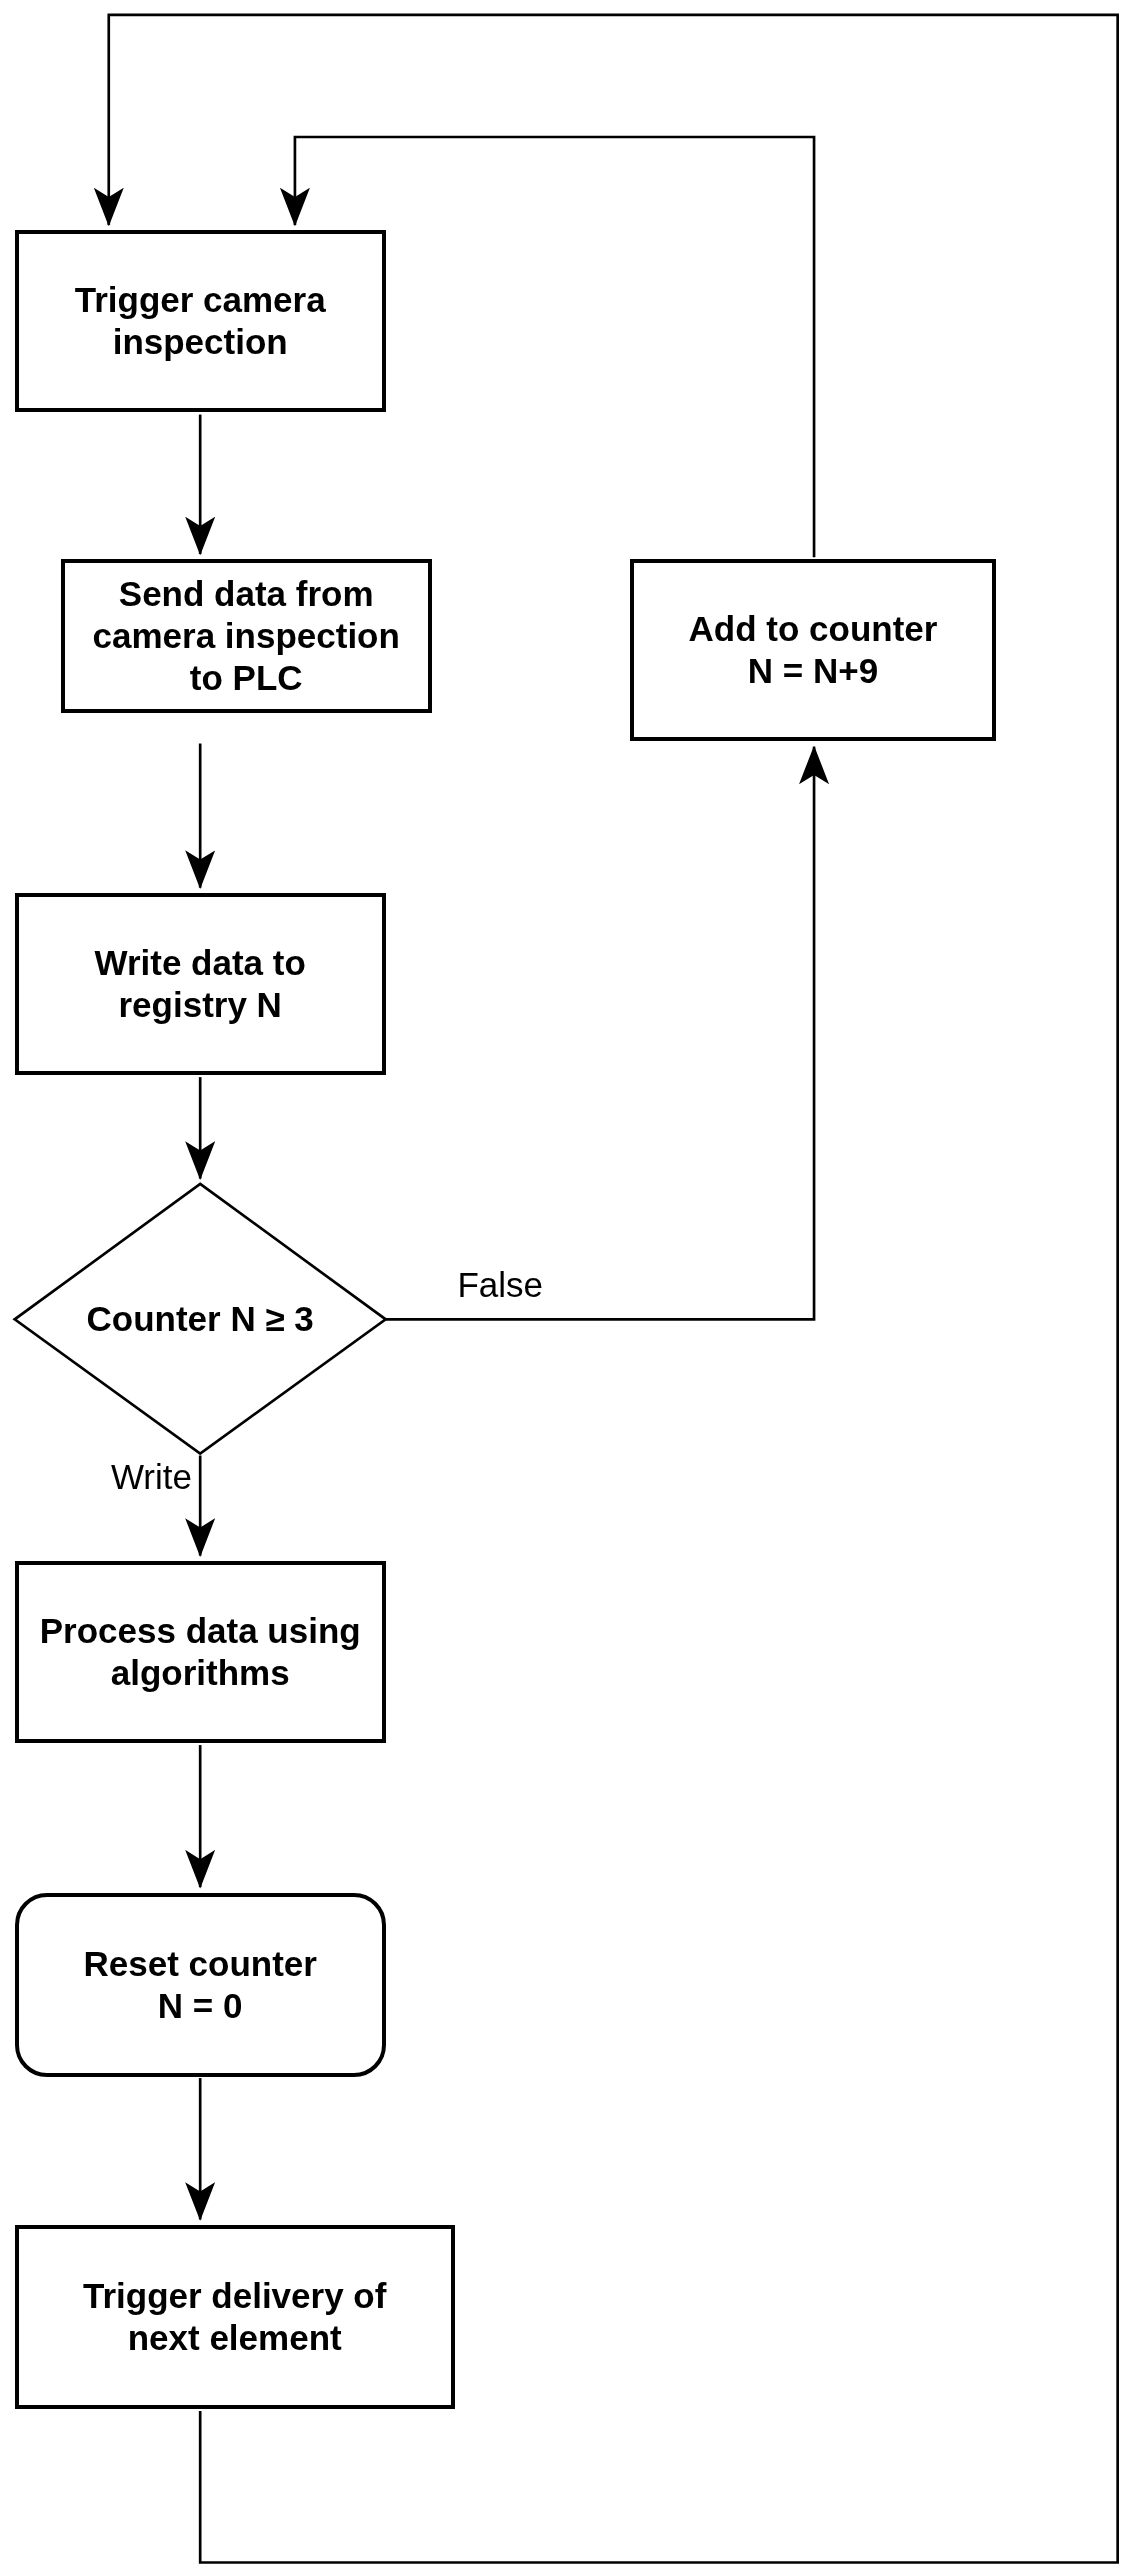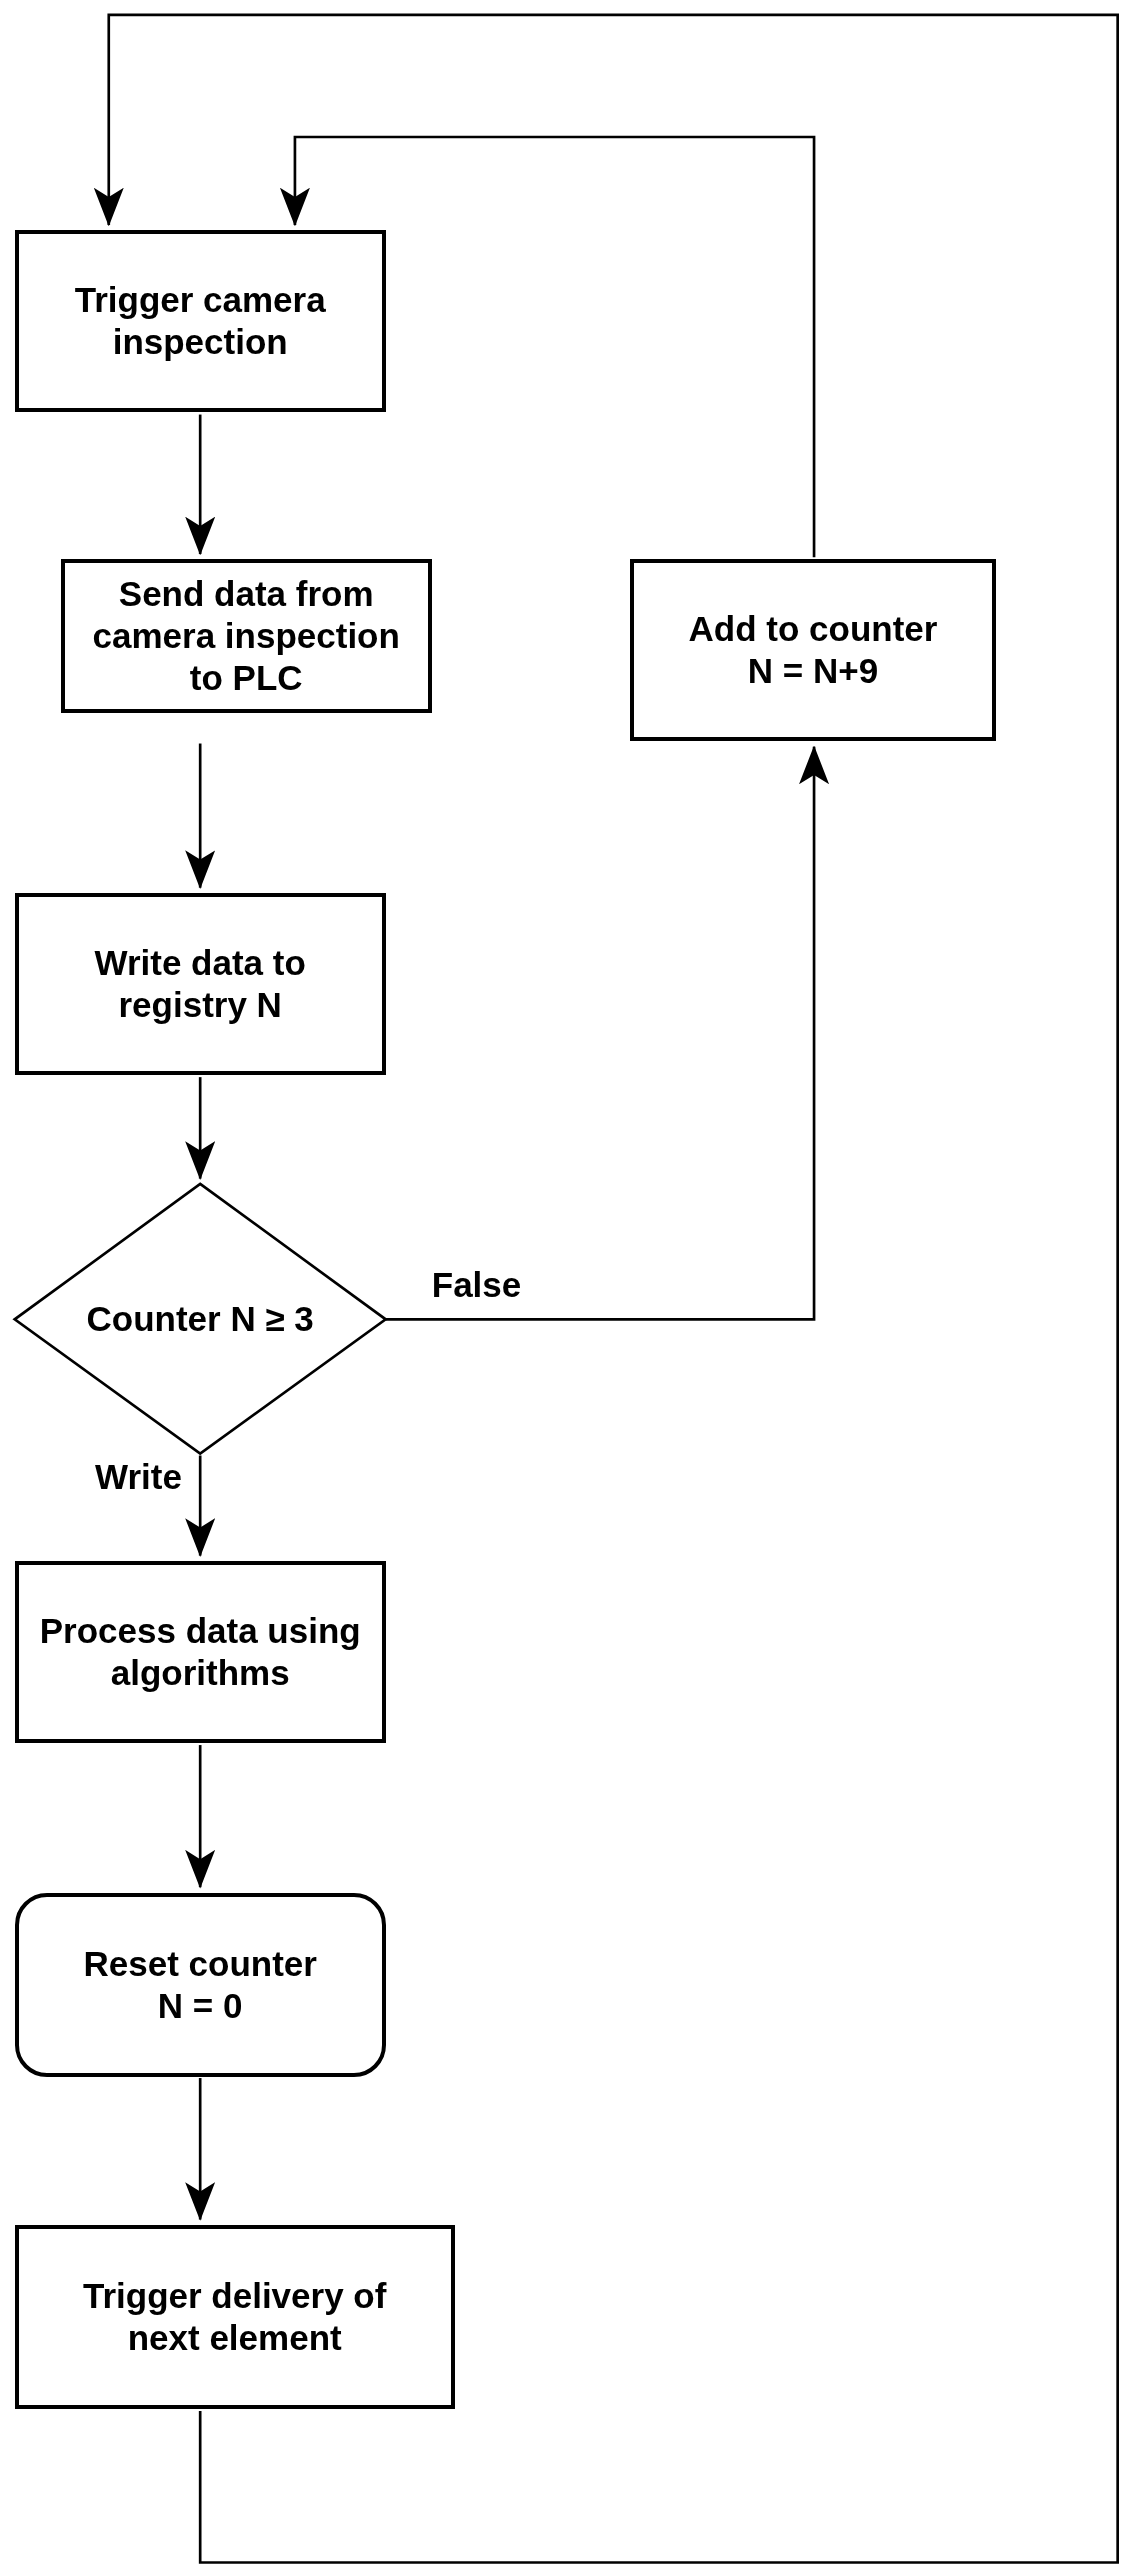--- a/index.html
+++ b/index.html
@@ -34,22 +34,22 @@
   .n6 { left: 14.7px;  top: 1893px; width: 371px; height: 184px; border-radius: 32px; }
   .n7 { left: 14.7px;  top: 2225px; width: 440px; height: 184px; }
   .decision-label {
     position: absolute;
     left: 14.7px; top: 1184px; width: 371px; height: 270px;
     display: flex; align-items: center; justify-content: center;
     font-weight: bold; font-size: 35px; text-align: center;
   }
   .edge-label {
     position: absolute;
-    font-weight: bold; font-size: 35px; line-height: 35px;
-    text-align: center; white-space: nowrap;
+    font-weight: normal; font-size: 35px; line-height: 35px;
+    text-align: right; white-space: nowrap;
   }
   .lbl-false { left: 410px; top: 1267px; width: 133px; }
   .lbl-true  { left: 85px; top: 1459px; width: 107px; }
   svg.wires { position: absolute; left: 0; top: 0; }
   .wire { stroke: #000000; stroke-width: 4px; fill: none; }
   .diamond { stroke: #000000; stroke-width: 4px; fill: #ffffff; }
 </style>
 </head>
 <body>
 

